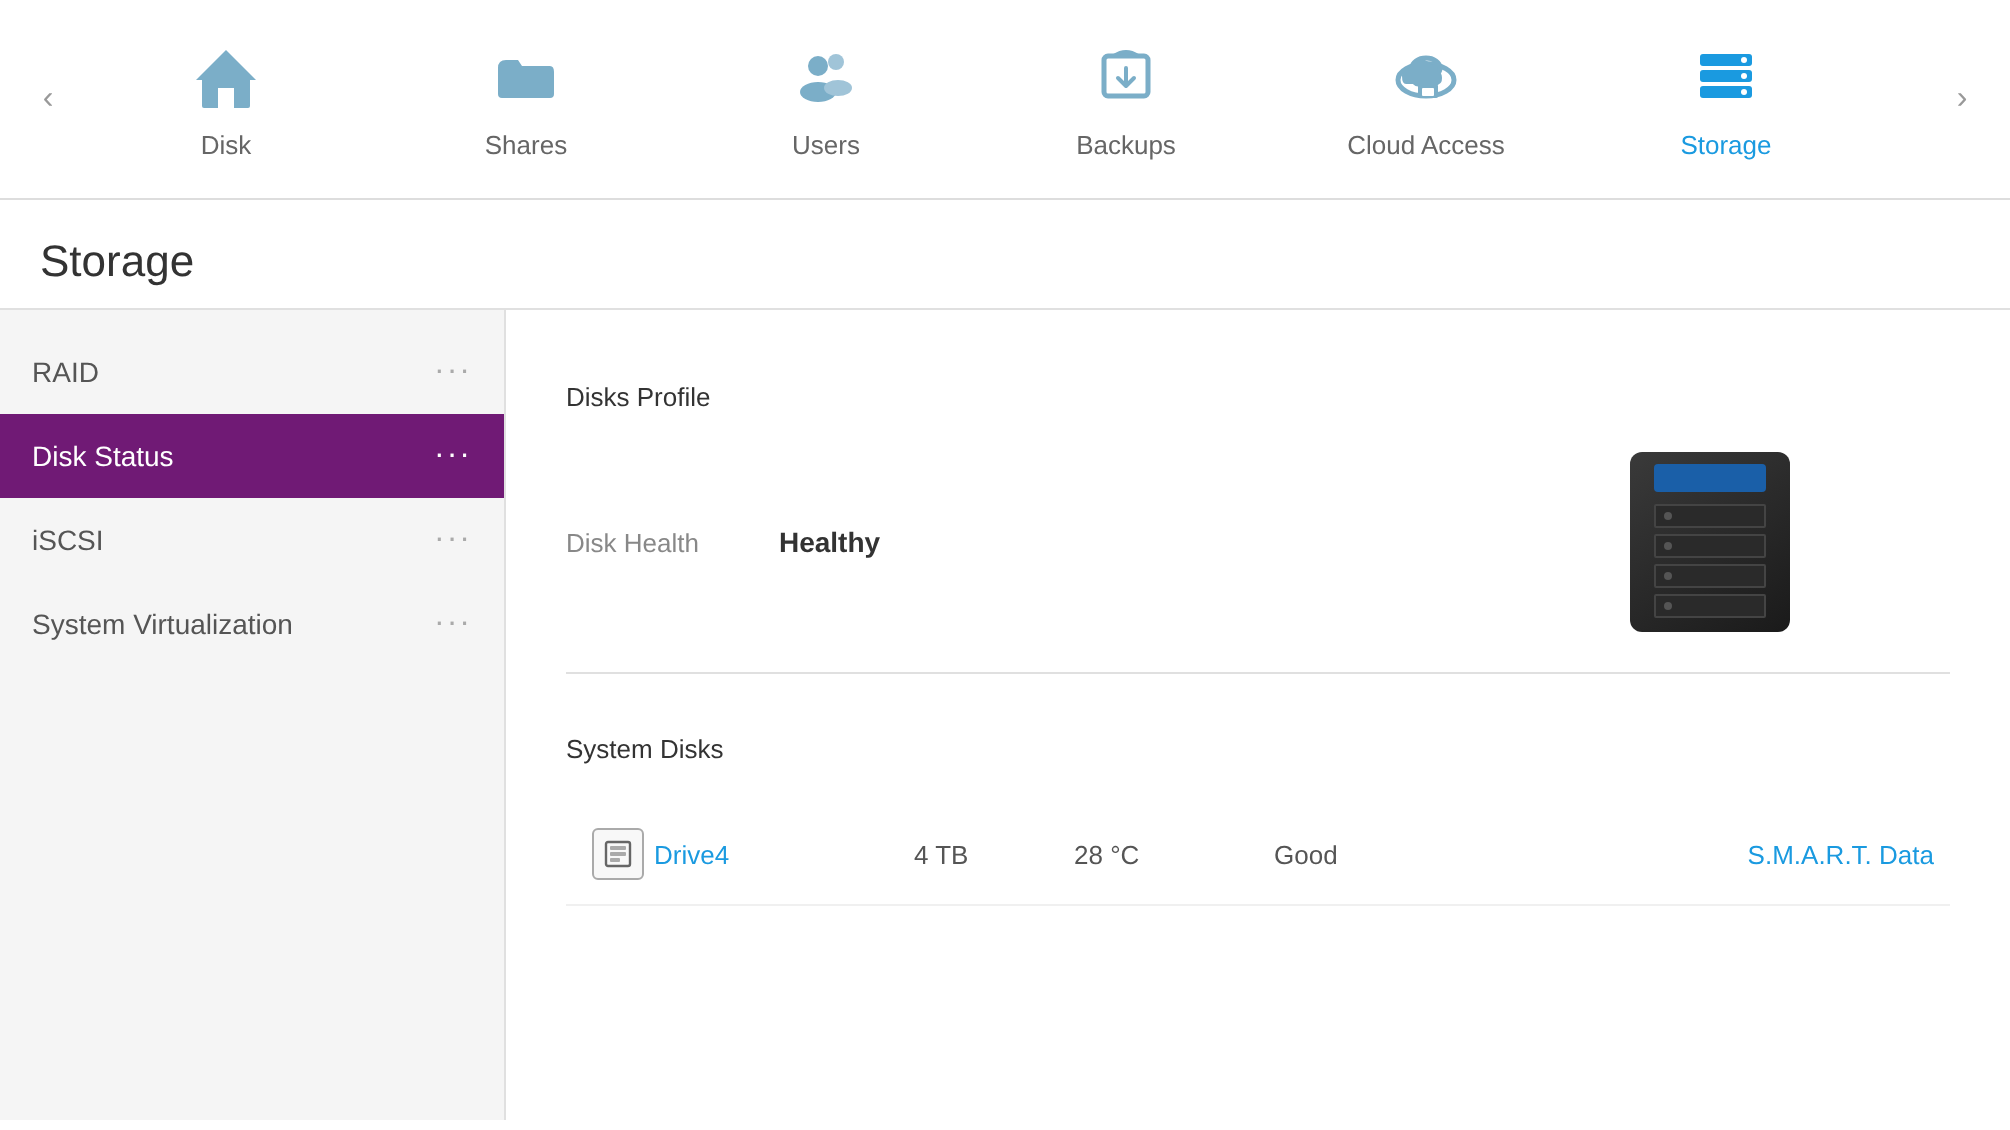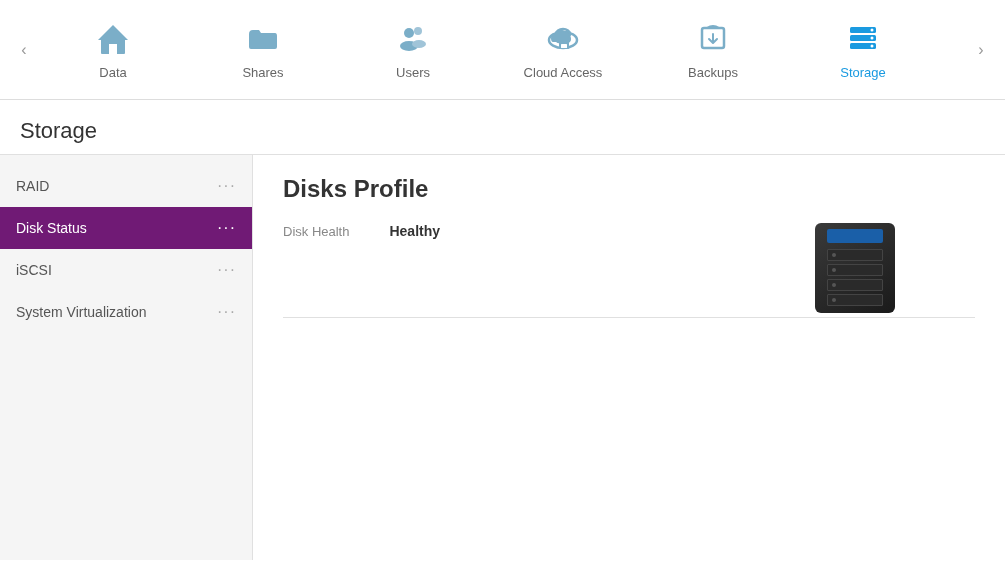--- a/index.html
+++ b/index.html
@@ -61,25 +61,25 @@
     .sidebar-item .dots { color: #aaa; font-size: 16px; letter-spacing: 1px; }
     .sidebar-item.active .dots { color: #fff; }
 
     
     .content-area {
       flex: 1;
       padding: 20px 30px;
       overflow-y: auto;
     }
     .section-title {
-      font-size: 24px; font-weight: bold; color: #333; margin-bottom: 20px;
+      font-size: 13px; font-weight: normal; color: #333; margin-bottom: 20px; margin-top: 16px;
     }
     .disks-profile-section {
-      display: flex; align-items: flex-start; justify-content: space-between;
-      margin-bottom: 30px; padding-bottom: 4px;
+      display: flex; align-items: center; justify-content: space-between;
+      margin-bottom: 30px; padding-bottom: 20px;
       border-bottom: 1px solid #e0e0e0;
     }
     .disk-info { display: flex; flex-direction: column; gap: 8px; }
     .disk-health-row { display: flex; gap: 40px; align-items: center; }
     .disk-label { font-size: 13px; color: #888; }
     .disk-value { font-size: 14px; color: #333; font-weight: bold; }
 
     
     .nas-image {
       width: 80px; height: 90px;
@@ -136,21 +136,21 @@
   <div class="nav-items">
 
     <div class="nav-item">
       <div class="nav-icon">
         <svg width="36" height="36" viewBox="0 0 36 36" fill="none">
           <rect x="6" y="18" width="24" height="16" rx="1" fill="#7baec8"></rect>
           <polygon points="18,5 3,20 33,20" fill="#7baec8"></polygon>
           <rect x="14" y="24" width="8" height="10" fill="#fff"></rect>
         </svg>
       </div>
-      <span>Data</span>
+      <span>Disk</span>
     </div>
 
     <div class="nav-item">
       <div class="nav-icon">
         <svg width="36" height="36" viewBox="0 0 36 36" fill="none">
           <path d="M4 14 Q4 10 8 10 L14 10 L16 13 L30 13 Q32 13 32 16 L32 27 Q32 29 30 29 L6 29 Q4 29 4 27 Z" fill="#7baec8"></path>
         </svg>
       </div>
       <span>Shares</span>
     </div>
@@ -162,42 +162,42 @@
           <circle cx="23" cy="11" r="4" fill="#a0c4d8"></circle>
           <ellipse cx="14" cy="26" rx="9" ry="5" fill="#7baec8"></ellipse>
           <ellipse cx="24" cy="24" rx="7" ry="4" fill="#a0c4d8"></ellipse>
         </svg>
       </div>
       <span>Users</span>
     </div>
 
     <div class="nav-item">
       <div class="nav-icon">
+        <svg width="36" height="36" viewBox="0 0 36 36" fill="none">
+          <rect x="7" y="8" width="22" height="20" rx="2" fill="none" stroke="#7baec8" stroke-width="2.5"></rect>
+          <path d="M18 14 L18 22 M14 19 L18 23 L22 19" stroke="#7baec8" stroke-width="2" stroke-linecap="round" stroke-linejoin="round"></path>
+          <path d="M12 8 Q18 4 24 8" fill="none" stroke="#7baec8" stroke-width="2"></path>
+        </svg>
+      </div>
+      <span>Backups</span>
+    </div>
+
+    <div class="nav-item">
+      <div class="nav-icon">
         <svg width="40" height="36" viewBox="0 0 40 36" fill="none">
           <ellipse cx="20" cy="20" rx="14" ry="8" fill="none" stroke="#7baec8" stroke-width="2.5"></ellipse>
           <rect x="14" y="12" width="12" height="10" rx="2" fill="none" stroke="#7baec8" stroke-width="2.5"></rect>
           <ellipse cx="20" cy="14" rx="7" ry="5" fill="none" stroke="#7baec8" stroke-width="2.5"></ellipse>
 
           <path d="M10 22 Q8 22 8 18 Q8 14 12 14 Q12 11 16 10 Q20 9 22 12 Q26 12 26 16 Q28 16 28 19 Q28 22 26 22 Z" fill="#7baec8"></path>
           <rect x="16" y="22" width="10" height="7" rx="1" fill="#7baec8"></rect>
           <rect x="18" y="24" width="6" height="4" rx="0.5" fill="#fff"></rect>
         </svg>
       </div>
       <span>Cloud Access</span>
-    </div>
-
-    <div class="nav-item">
-      <div class="nav-icon">
-        <svg width="36" height="36" viewBox="0 0 36 36" fill="none">
-          <rect x="7" y="8" width="22" height="20" rx="2" fill="none" stroke="#7baec8" stroke-width="2.5"></rect>
-          <path d="M18 14 L18 22 M14 19 L18 23 L22 19" stroke="#7baec8" stroke-width="2" stroke-linecap="round" stroke-linejoin="round"></path>
-          <path d="M12 8 Q18 4 24 8" fill="none" stroke="#7baec8" stroke-width="2"></path>
-        </svg>
-      </div>
-      <span>Backups</span>
     </div>
 
     <div class="nav-item active">
       <div class="nav-icon">
         <svg width="36" height="36" viewBox="0 0 36 36" fill="none">
           <rect x="5" y="7" width="26" height="6" rx="1.5" fill="#1a9ae0"></rect>
           <rect x="5" y="15" width="26" height="6" rx="1.5" fill="#1a9ae0"></rect>
           <rect x="5" y="23" width="26" height="6" rx="1.5" fill="#1a9ae0"></rect>
           <circle cx="27" cy="10" r="1.5" fill="#fff"></circle>
           <circle cx="27" cy="18" r="1.5" fill="#fff"></circle>
@@ -261,15 +261,35 @@
                 <div class="nas-drive-led"></div>
               </div>
             <div class="nas-drive-slot">
                 <div class="nas-drive-led"></div>
               </div>
           </div>
         </div>
       </div>
     </div>
 
+    <div>
+      <h2 class="section-title">System Disks</h2>
+      <div class="disk-row">
+        <div class="disk-row-icon">
+          <div class="disk-icon-box">
+            <svg width="16" height="16" viewBox="0 0 16 16" fill="none">
+              <rect x="2" y="2" width="12" height="12" rx="1" fill="none" stroke="#666" stroke-width="1.2"></rect>
+              <rect x="4" y="4" width="8" height="2" fill="#aaa" rx="0.5"></rect>
+              <rect x="4" y="7" width="8" height="2" fill="#aaa" rx="0.5"></rect>
+              <rect x="4" y="10" width="5" height="2" fill="#aaa" rx="0.5"></rect>
+            </svg>
+          </div>
+        </div>
+        <div class="disk-row-name">Drive4</div>
+        <div class="disk-row-size">4 TB</div>
+        <div class="disk-row-temp">28 °C</div>
+        <div class="disk-row-status">Good</div>
+        <div class="disk-row-smart">S.M.A.R.T. Data</div>
+      </div>
+    </div>
 
   </div>
 </div>
 
 </body></html>

